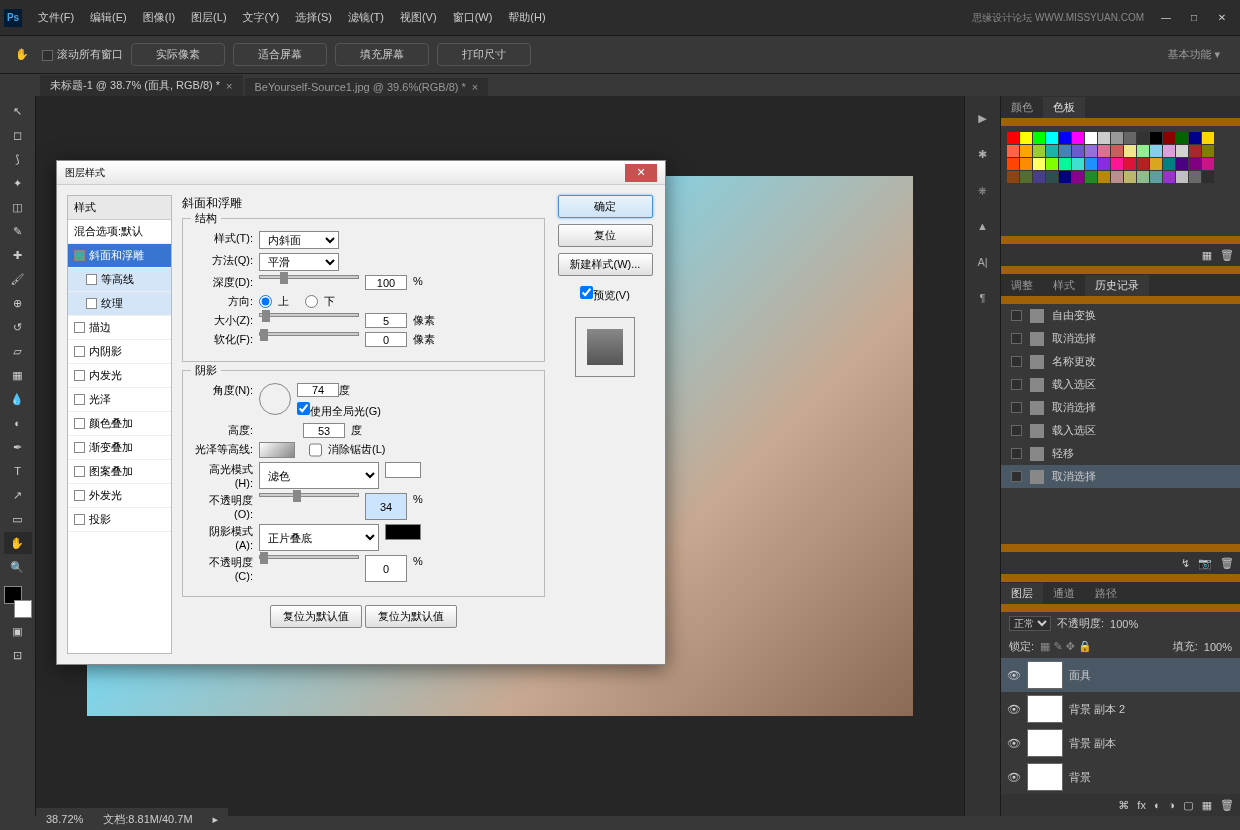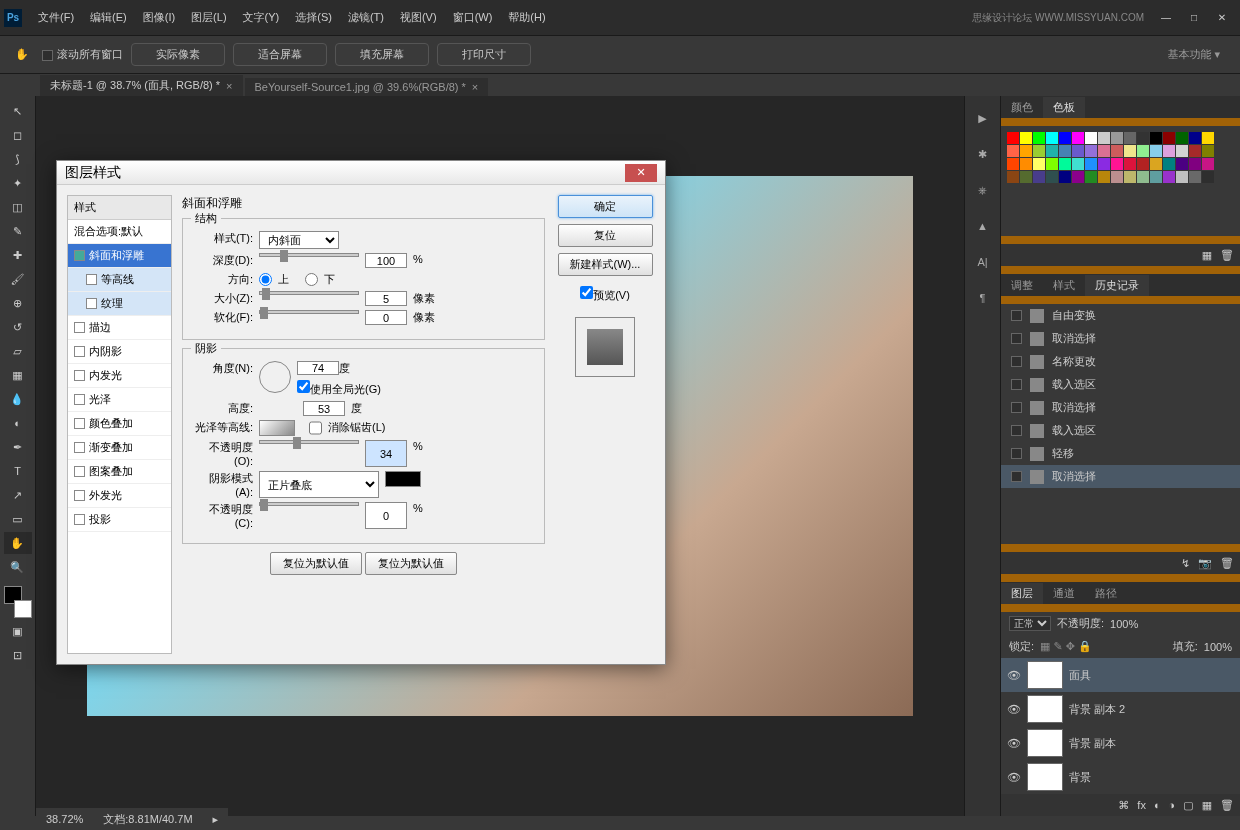--- a/index.html
+++ b/index.html
@@ -50,21 +50,21 @@
 .layer-controls select { background: #2e2e2e; color: #ccc; border: 1px solid #555; font-size: 10px; }
 .layer-row { display: flex; align-items: center; padding: 3px 6px; gap: 6px; cursor: pointer; }
 .layer-row.sel { background: #4a5866; }
 .layer-row .eye { width: 14px; color: #ccc; }
 .layer-row .thumb { width: 36px; height: 28px; background: #fff; border: 1px solid #666; display: flex; align-items: center; justify-content: center; font-size: 8px; color: #333; }
 .layer-row .lname { font-size: 11px; }
 .statusbar { position: absolute; bottom: 0; left: 36px; height: 22px; background: #383838; display: flex; align-items: center; padding: 0 10px; gap: 20px; color: #ccc; font-size: 10px; }
 
 .dialog { position: absolute; top: 160px; left: 56px; width: 610px; height: 505px; background: #f0f0f0; border: 1px solid #888; box-shadow: 0 4px 20px rgba(0,0,0,0.5); color: #000; }
 .dlg-title { background: linear-gradient(#fff, #e8e8e8); height: 24px; display: flex; align-items: center; padding: 0 8px; border-bottom: 1px solid #ccc; }
-.dlg-title .dtext { flex: 1; font-size: 14px; }
+.dlg-title .dtext { flex: 1; font-size: 10px; }
 .dlg-close { width: 32px; height: 18px; background: #c75050; color: #fff; display: flex; align-items: center; justify-content: center; cursor: pointer; font-size: 11px; }
 .dlg-body { display: flex; height: calc(100% - 24px); padding: 10px; gap: 10px; }
 .dlg-styles { width: 105px; border: 1px solid #bbb; background: #fff; }
 .dlg-styles .shdr { background: #e8e8e8; padding: 4px 6px; border-bottom: 1px solid #ccc; }
 .style-row { padding: 4px 6px; border-bottom: 1px solid #eee; cursor: pointer; display: flex; align-items: center; gap: 4px; }
 .style-row.sel { background: #3874d1; color: #fff; }
 .style-row.sub { padding-left: 18px; background: #d4e5f7; }
 .dcbx { width: 11px; height: 11px; border: 1px solid #888; background: #fff; display: inline-block; }
 .dcbx.chk { background: #4a9; }
 .dlg-settings { flex: 1; }
@@ -425,20 +425,24 @@
     </div>
     <div class="dlg-settings">
       <div style="font-size:12px;margin-bottom:6px">斜面和浮雕</div>
       <div class="fieldset">
         <div class="flabel">结构</div>
         <div class="frow">
             <span class="flbl">样式(T):</span>
             <select class="dsel"><option>内斜面</option></select>
           </div>
         <div class="frow">
+            <span class="flbl">方法(Q):</span>
+            <select class="dsel"><option>平滑</option></select>
+          </div>
+        <div class="frow">
             <span class="flbl">深度(D):</span>
             <div class="dslider">
               <div class="thumb2" style="left:20%"></div>
             </div>
             <input class="dnum" value="100" style="">
             <span>%</span>
           </div>
         <div class="frow">
             <span class="flbl">方向:</span>
             <input type="radio" checked="" style="">
@@ -477,20 +481,25 @@
             <span class="flbl">高度:</span>
             <span style="width:38px"></span>
             <input class="dnum" value="53" style="">
             <span>度</span>
           </div>
         <div class="frow">
             <span class="flbl">光泽等高线:</span>
             <span class="color-chip" style="background:linear-gradient(135deg,#fff,#888)"></span>
             <input type="checkbox" style="margin-left: 8px;">
             <span>消除锯齿(L)</span>
+          </div>
+        <div class="frow">
+            <span class="flbl">高光模式(H):</span>
+            <select class="dsel" style="min-width:120px"><option>滤色</option></select>
+            <span class="color-chip" style="background:#fff"></span>
           </div>
         <div class="frow">
             <span class="flbl">不透明度(O):</span>
             <div class="dslider">
               <div class="thumb2" style="left:34%"></div>
             </div>
             <input class="dnum blue" value="34" style="">
             <span>%</span>
           </div>
         <div class="frow">

